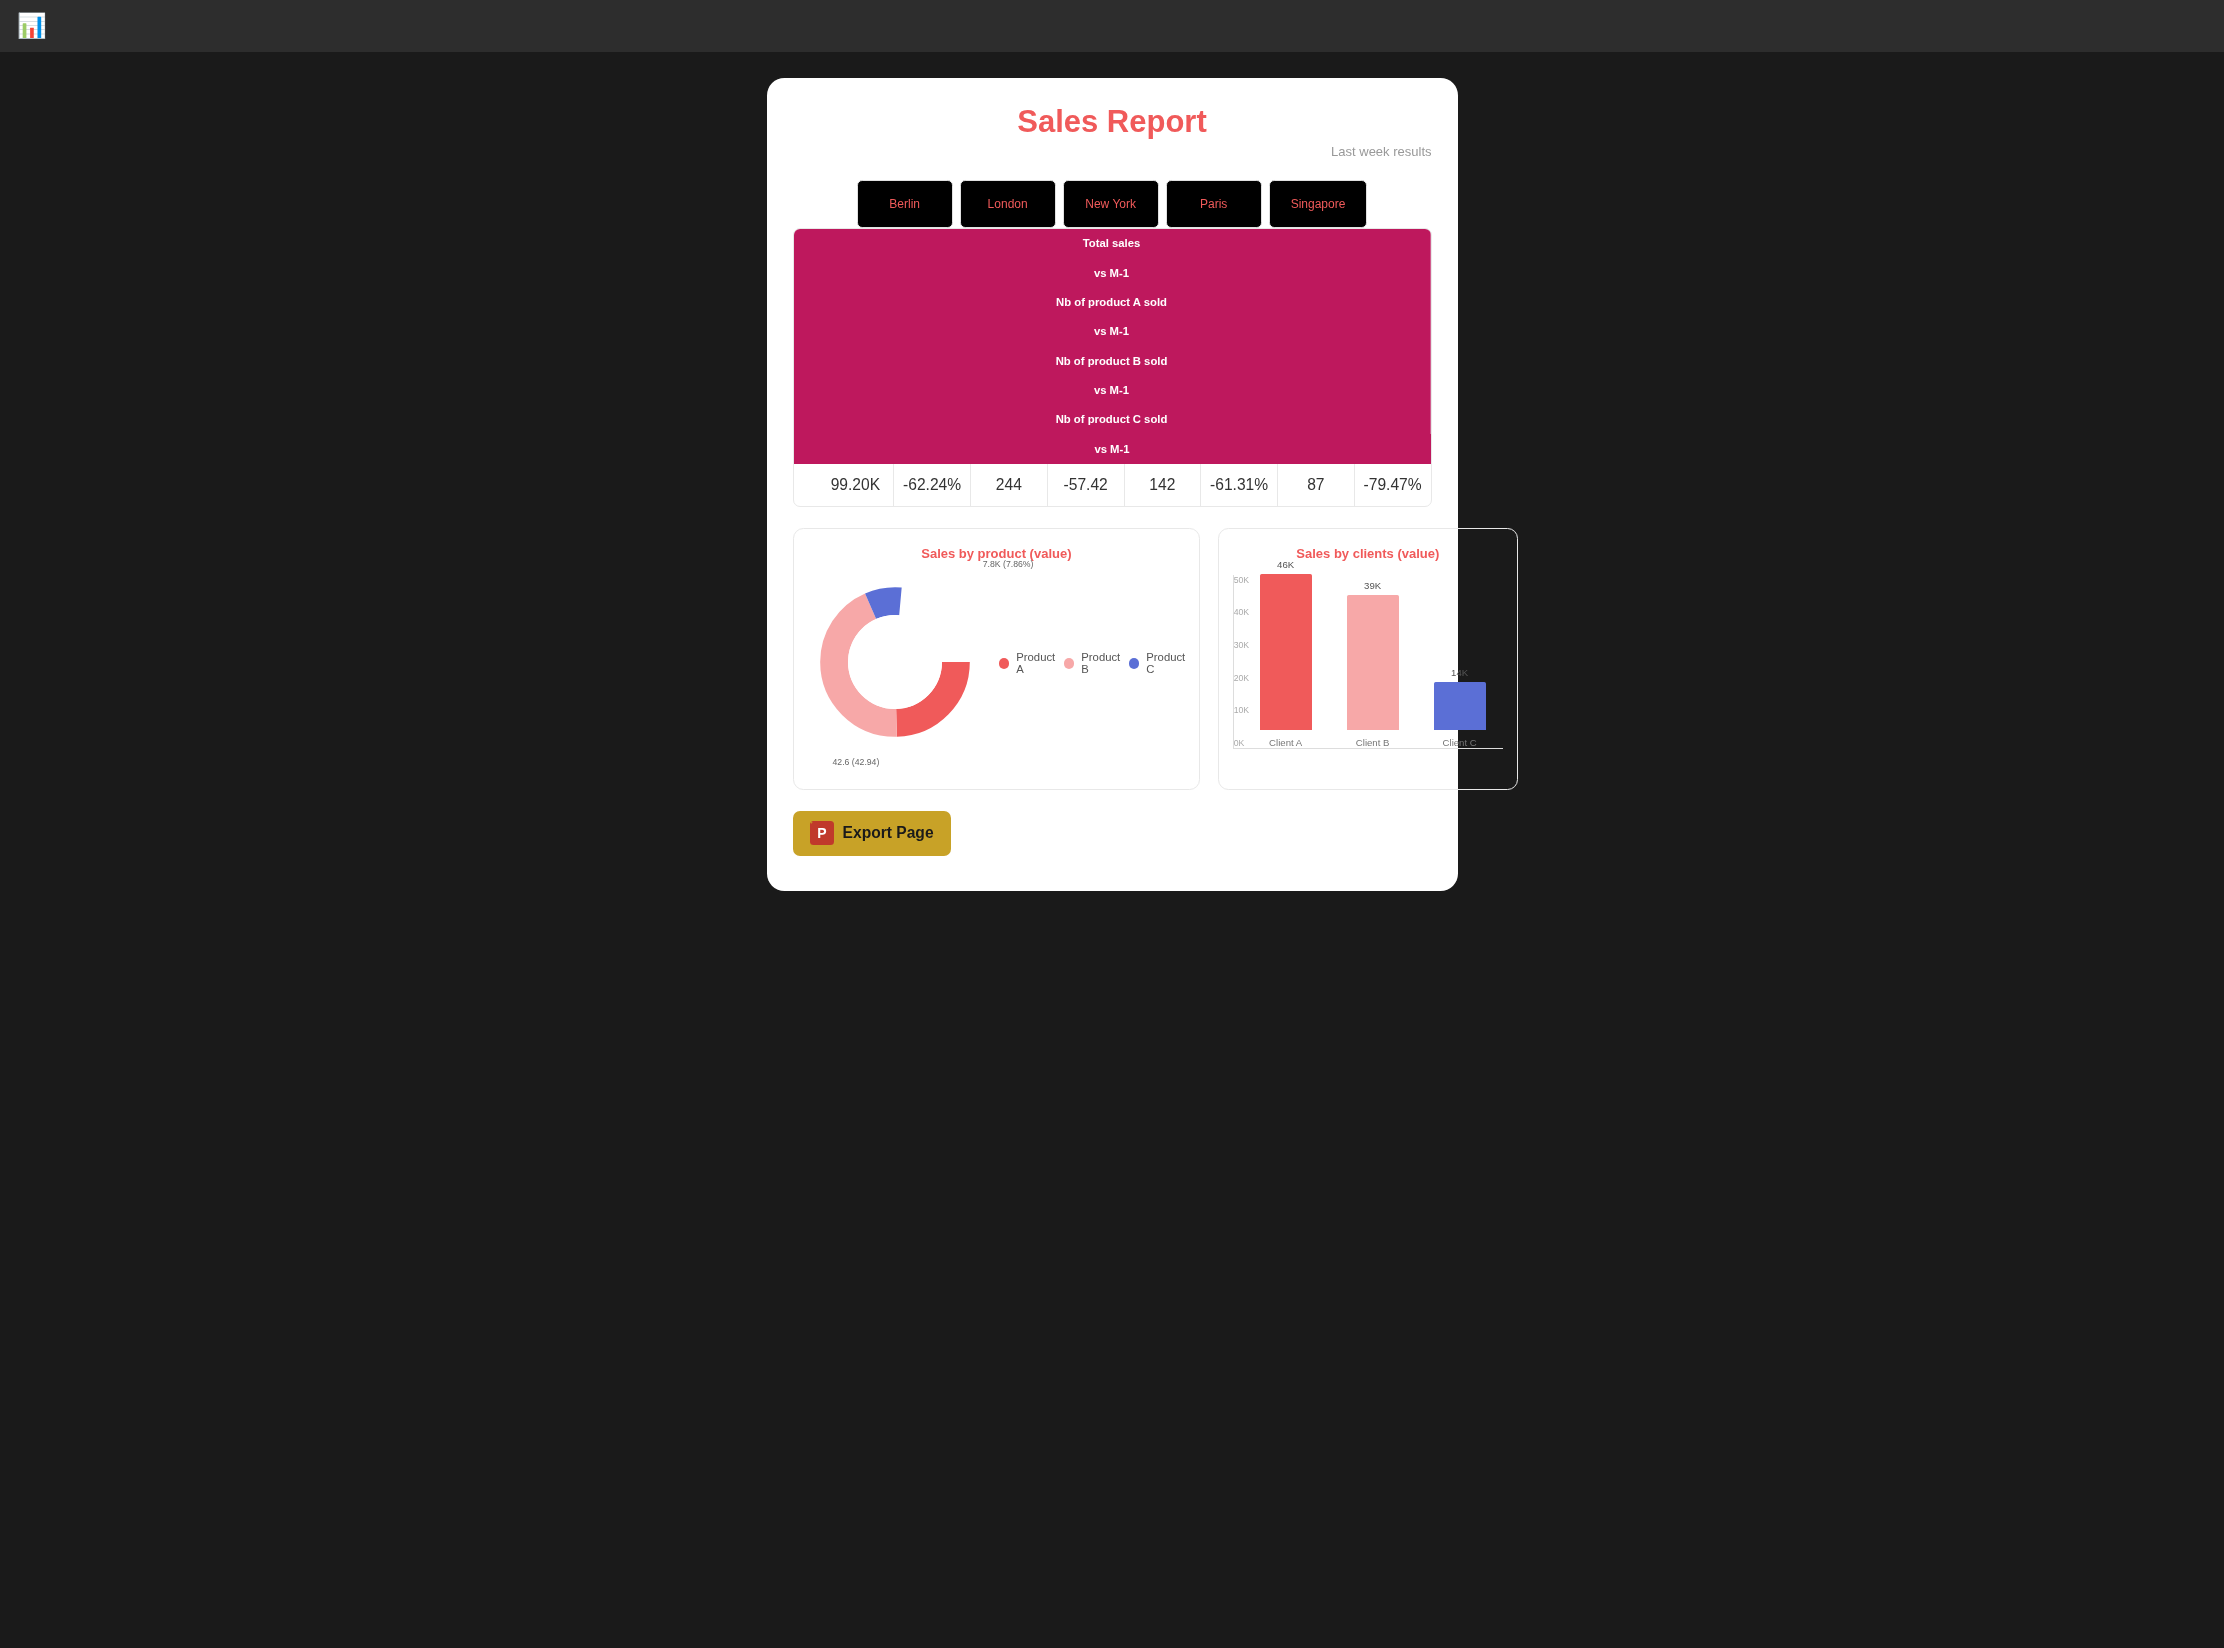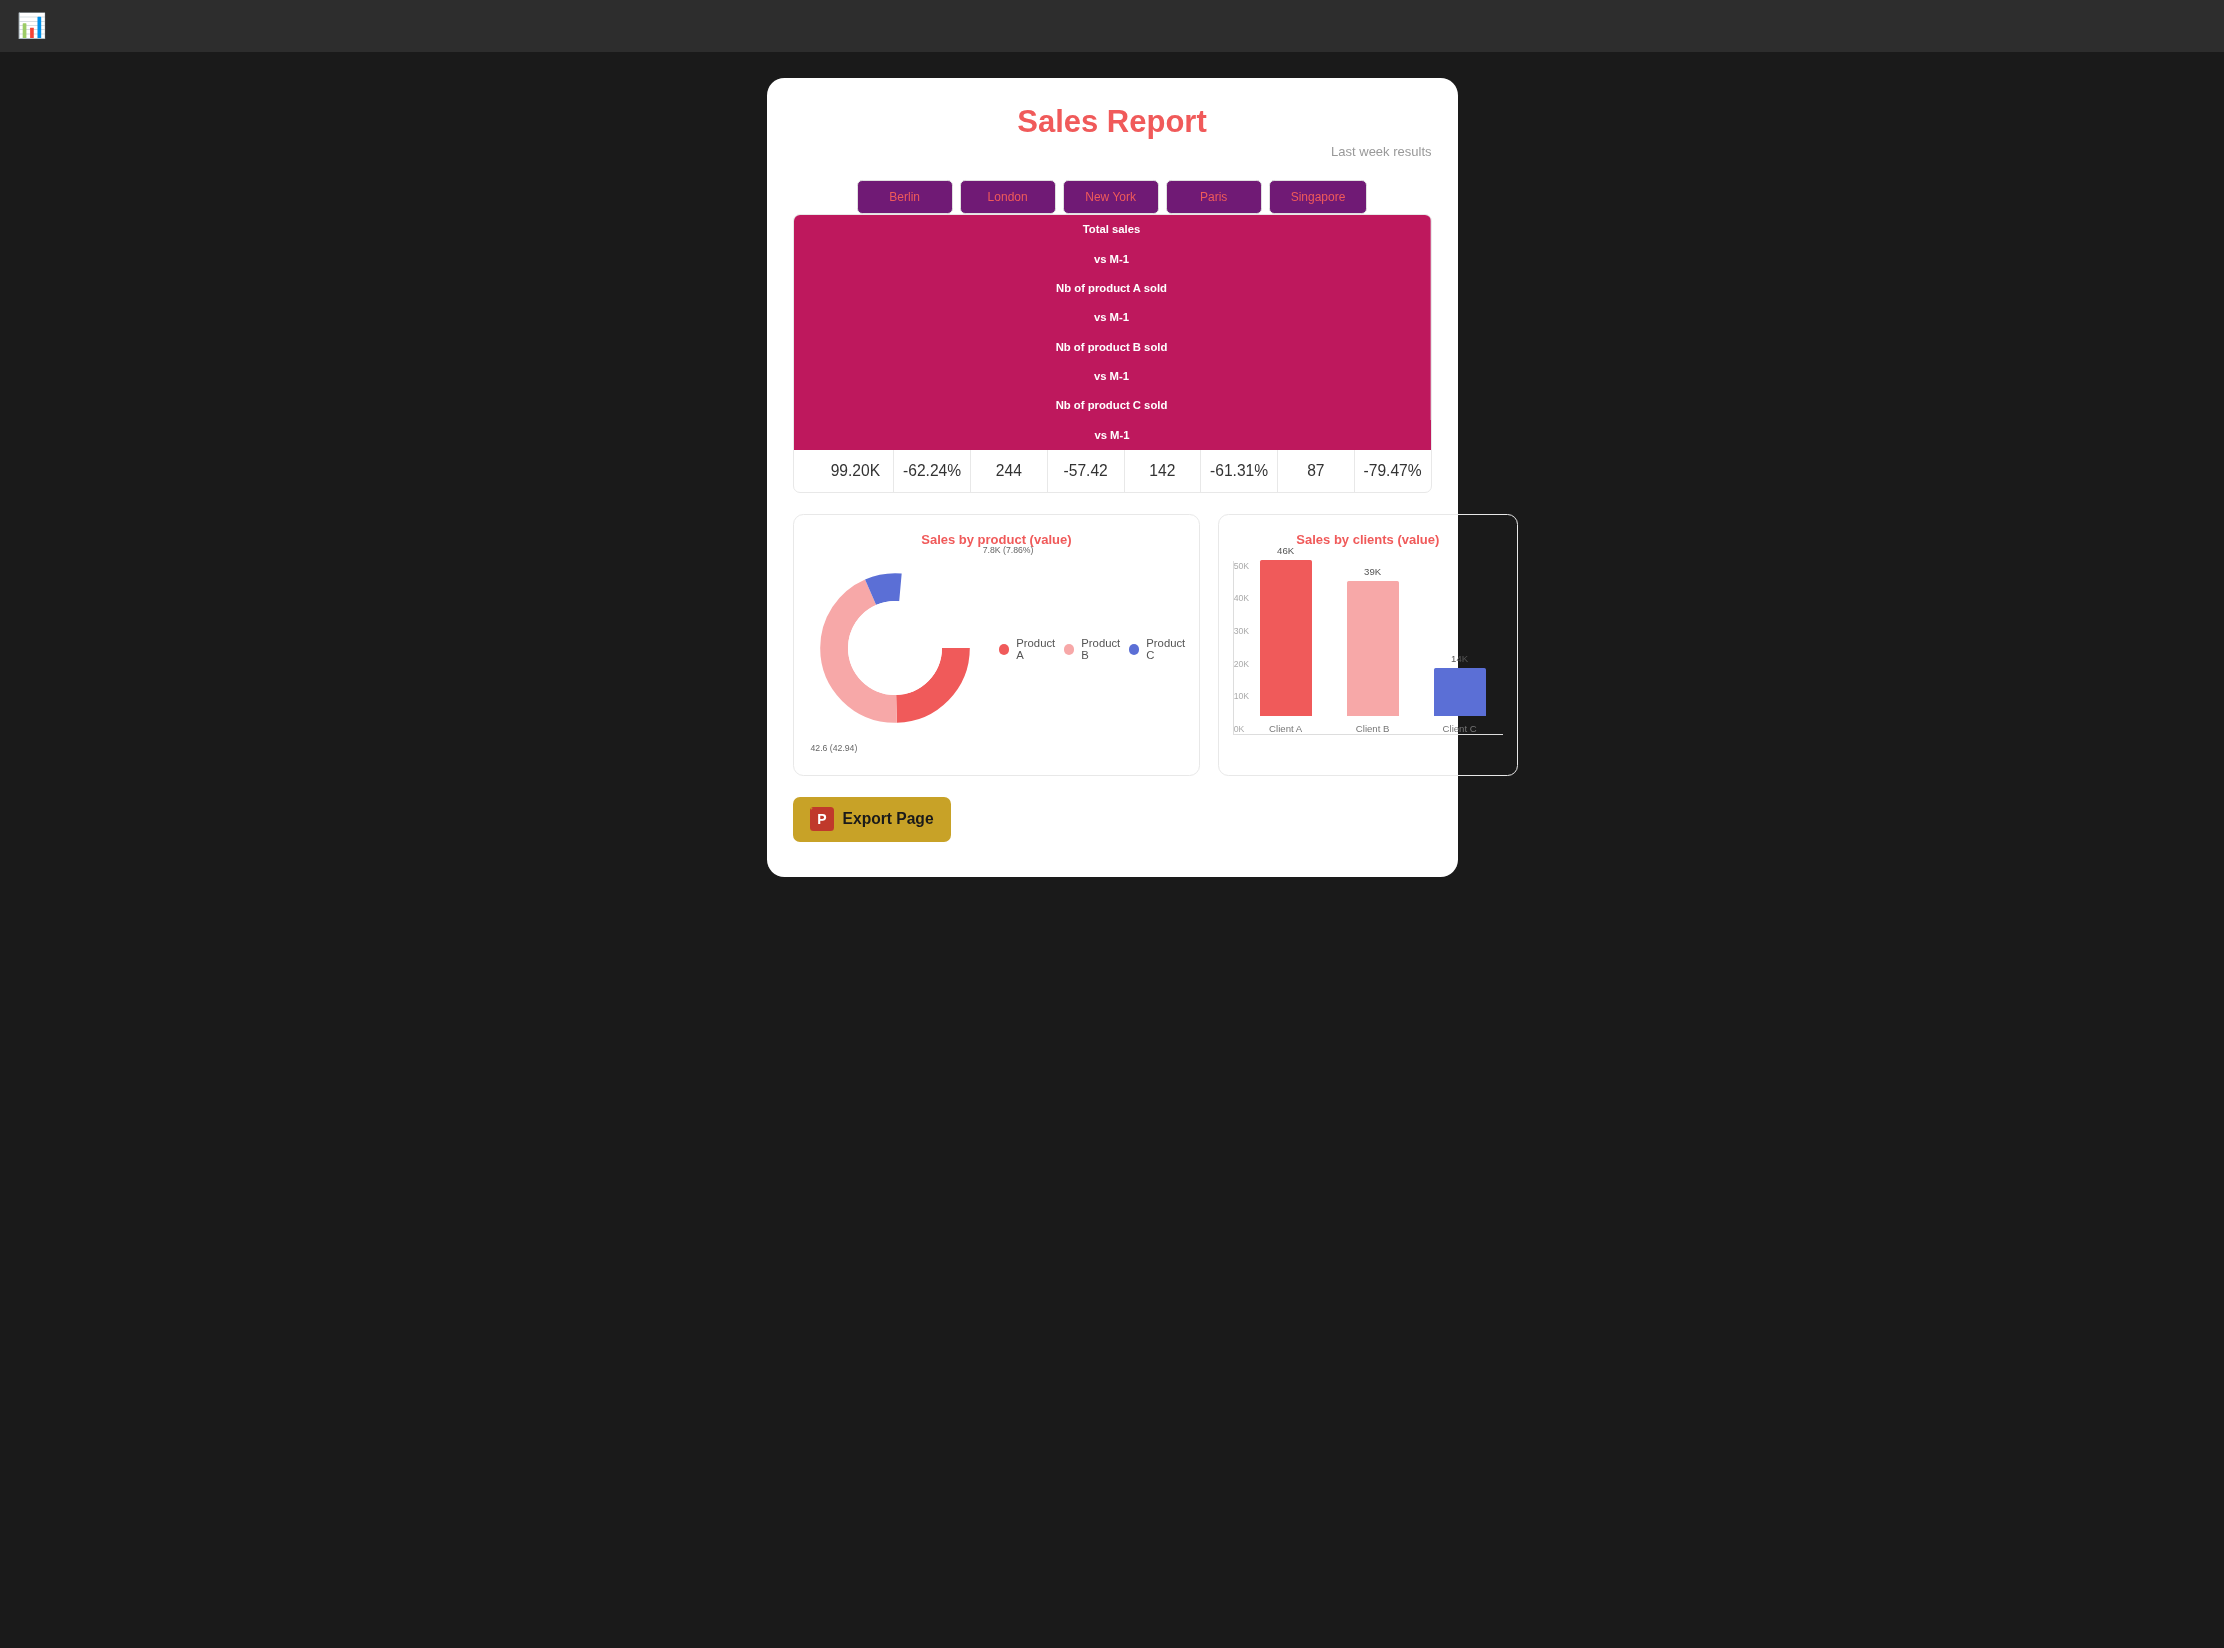--- a/index.html
+++ b/index.html
@@ -55,24 +55,24 @@
     
     .city-tabs {
       display: flex;
       justify-content: center;
       gap: 7px;
       margin-bottom: 0;
     }
     .city-tab {
       border: 1.3px solid #e0e0e0;
       border-radius: 5.2px;
-      padding: 9px 21px;
+      padding: 16px 21px;
       color: #f05a5a;
       font-size: 12px;
-      background: #701a75;
+      background: #000000;
       cursor: pointer;
       min-width: 96px;
       text-align: center;
     }
 
     
     .metrics-section {
       margin-top: 0;
     }
     .metrics-header {
@@ -291,21 +291,21 @@
 
   <div class="charts-section">
 
     <div class="chart-card">
       <div class="chart-title">Sales by product (value)</div>
       <div class="donut-container">
         <div style="position:relative;">
           
           <div style="position:absolute; top:-15.6px; right:-52px; font-size:8.7px; color:#666; white-space:nowrap;">7.8K (7.86%)</div>
           
-          <div style="position:absolute; bottom:-15.6px; left:3px; font-size:8.7px; color:#666; white-space:nowrap;">42.6 (42.94)</div>
+          <div style="position:absolute; bottom:-15.6px; left:25px; font-size:8.7px; color:#666; white-space:nowrap;">42.6 (42.94)</div>
 
           
           <svg width="174" height="174" viewBox="0 0 200 200">
 
             <circle cx="100" cy="100" r="70" fill="none" stroke="#f05a5a" stroke-width="32" stroke-dasharray="220.3 449.0" stroke-dashoffset="112.3"></circle>
             <circle cx="100" cy="100" r="70" fill="none" stroke="#f7a8a8" stroke-width="32" stroke-dasharray="192.5 449.0" stroke-dashoffset="-108.0"></circle>
             <circle cx="100" cy="100" r="70" fill="none" stroke="#5b6fd6" stroke-width="32" stroke-dasharray="35.2 449.0" stroke-dashoffset="-300.5"></circle>
 
             <circle cx="100" cy="100" r="54" fill="white"></circle>
           </svg>

